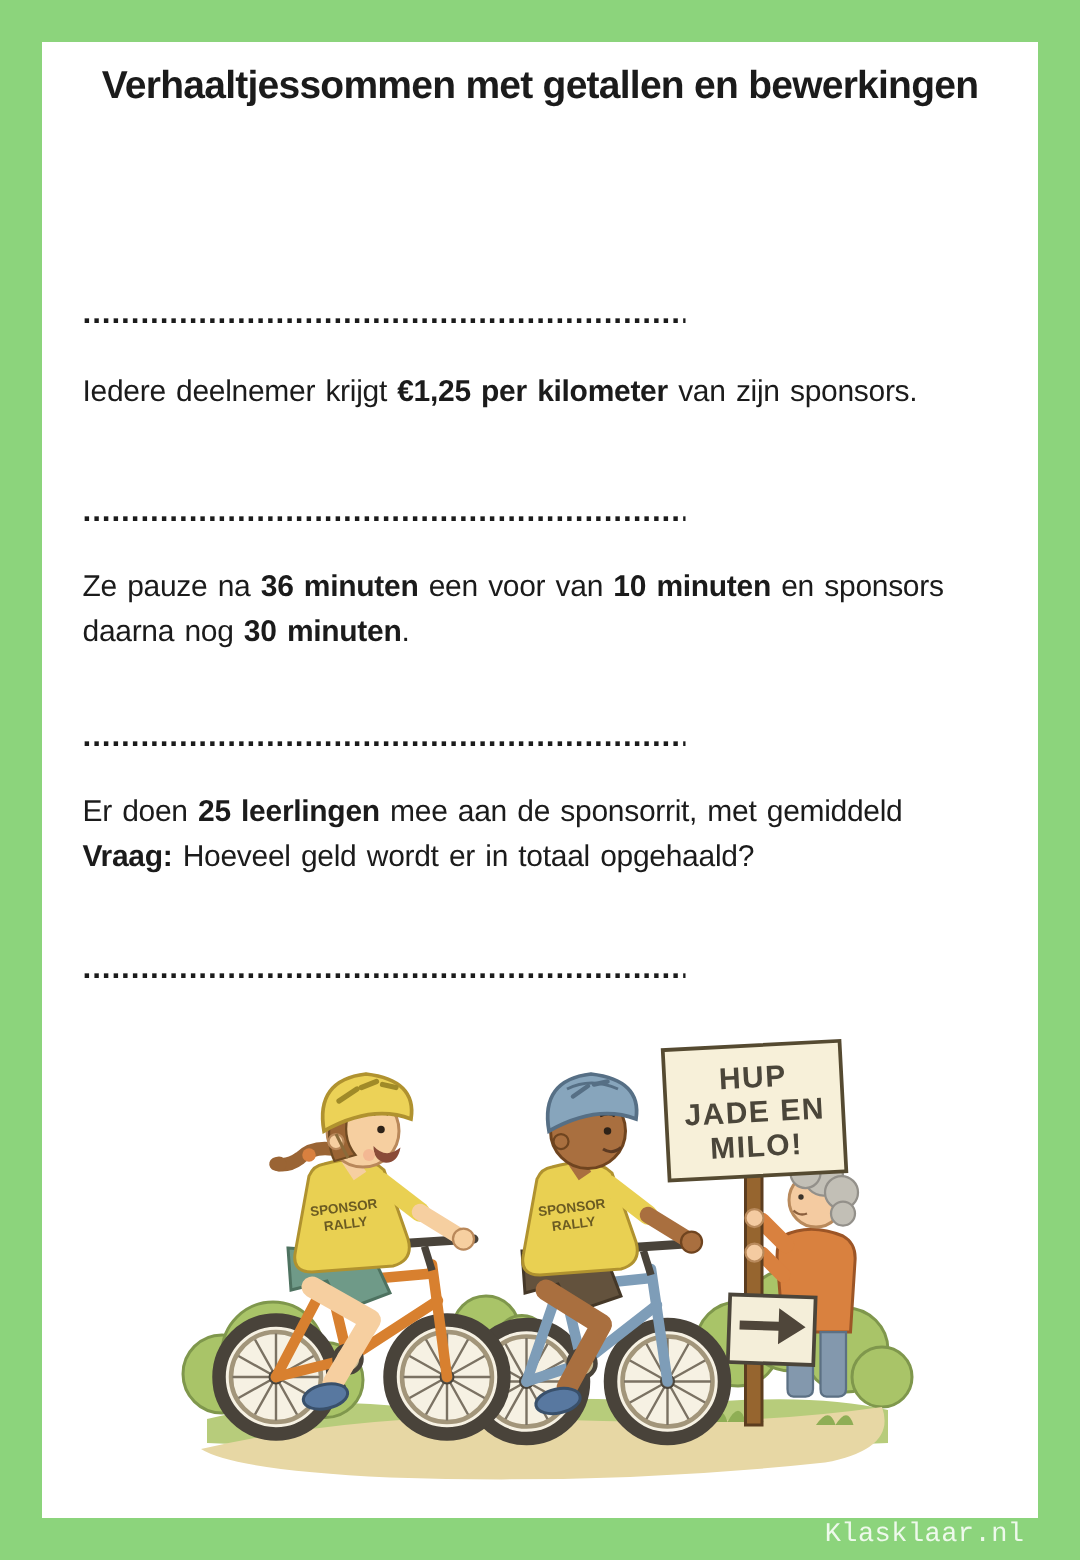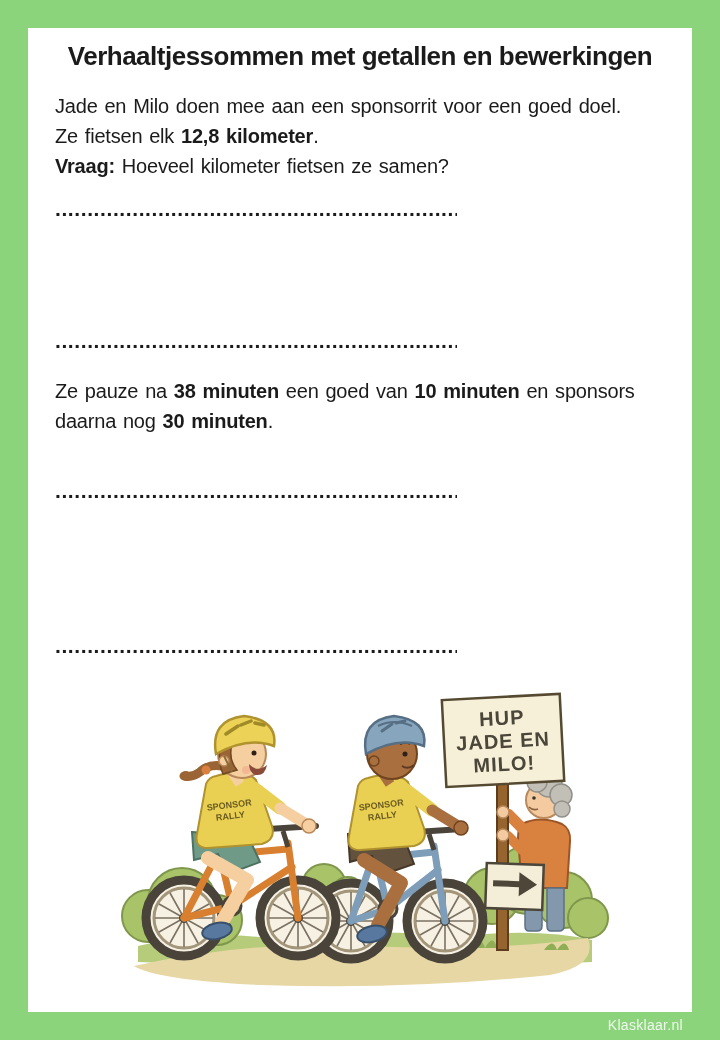--- a/index.html
+++ b/index.html
@@ -21,50 +21,48 @@
   #problem-2{top:218px;}
   #problem-3{top:348px;}
   #problem-4{top:498px;}
   .dots{position:absolute;left:27px;width:402px;height:22px;overflow:hidden;white-space:nowrap;
         font-weight:bold;font-size:21px;line-height:21px;letter-spacing:0.6px;color:var(--text-dark);}
   #dots-1{top:170px;}
   #dots-2{top:302px;}
   #dots-3{top:452px;}
   #dots-4{top:607px;}
   .illustration{position:absolute;left:92px;top:650px;width:490px;height:330px;}
-  .watermark{position:absolute;right:37px;bottom:7px;font-size:14px;letter-spacing:0.3px;
-             color:var(--watermark-col);}
+  .watermark{position:absolute;right:37px;bottom:7px;font-size:18px;letter-spacing:0.3px;
+             color:var(--watermark-col);font-family:Liberation Mono, monospace;}
   svg text{font-family:"Liberation Sans","DejaVu Sans",sans-serif;}
 </style>
 </head>
 <body>
 
 <div class="page">
   <div class="panel">
 
     <div class="title">Verhaaltjessommen met getallen en bewerkingen</div>
 
-    <div class="problem" id="problem-1">
-        <div><span>Jade en Milo doen mee aan een sponsorrit voor een goed doel.</span></div>
-        <div><span>Ze fietsen elk </span><b>12,8 kilometer</b><span>.</span></div>
-        <div><b>Vraag:</b><span> Hoeveel kilometer fietsen ze samen?</span></div>
-      </div>
     <div class="dots" id="dots-1">........................................................................</div>
 
     <div class="problem" id="problem-2">
+        <div><span>Iedere deelnemer krijgt </span><b>€1,25 per kilometer</b><span> van zijn sponsors.</span></div>
       </div>
     <div class="dots" id="dots-2">........................................................................</div>
 
     <div class="problem" id="problem-3">
-        <div><span>Ze pauze na </span><b>38 minuten</b><span> een goed van </span><b>10 minuten</b><span> en sponsors</span></div>
+        <div><span>Ze pauze na </span><b>36 minuten</b><span> een voor van </span><b>10 minuten</b><span> en sponsors</span></div>
         <div><span>daarna nog </span><b>30 minuten</b><span>.</span></div>
       </div>
     <div class="dots" id="dots-3">........................................................................</div>
 
     <div class="problem" id="problem-4">
+        <div><span>Er doen </span><b>25 leerlingen</b><span> mee aan de sponsorrit, met gemiddeld</span></div>
+        <div><b>Vraag:</b><span> Hoeveel geld wordt er in totaal opgehaald?</span></div>
       </div>
     <div class="dots" id="dots-4">........................................................................</div>
 
     <svg class="illustration" viewBox="0 0 490 330">
       <defs>
         <g id="wheel">
           <circle r="38" fill="#f6f1e3" stroke="#49433a" stroke-width="9"></circle>
           <circle r="30" fill="none" stroke="#a2957a" stroke-width="3"></circle>
           <path d="M-29 0H29 M0 -29V29 M-25 -14L25 14 M-14 -25L14 25 M-25 14L25 -14 M-14 25L14 -25" stroke="#7b7263" stroke-width="1.6"></path>
           <circle r="4.5" fill="#5d564a" stroke="#49433a" stroke-width="1"></circle>

